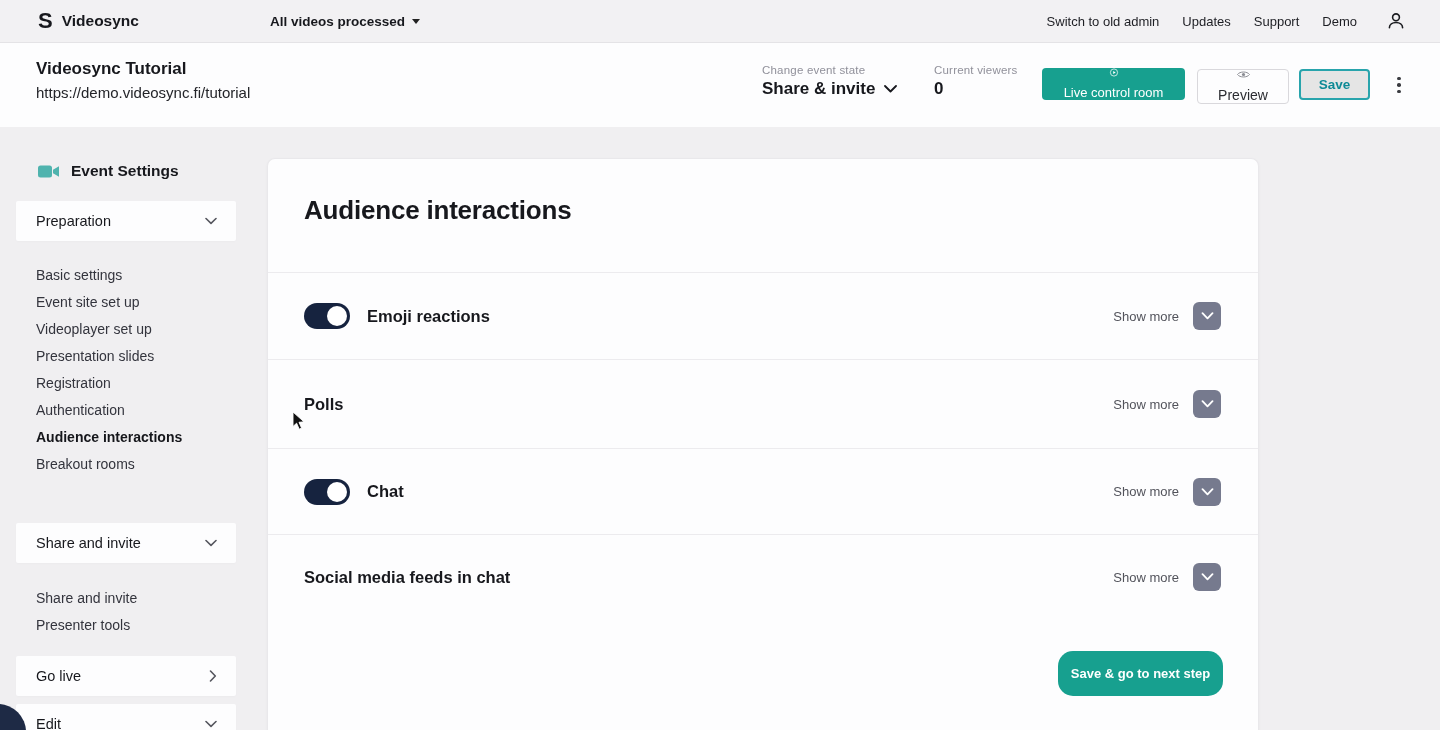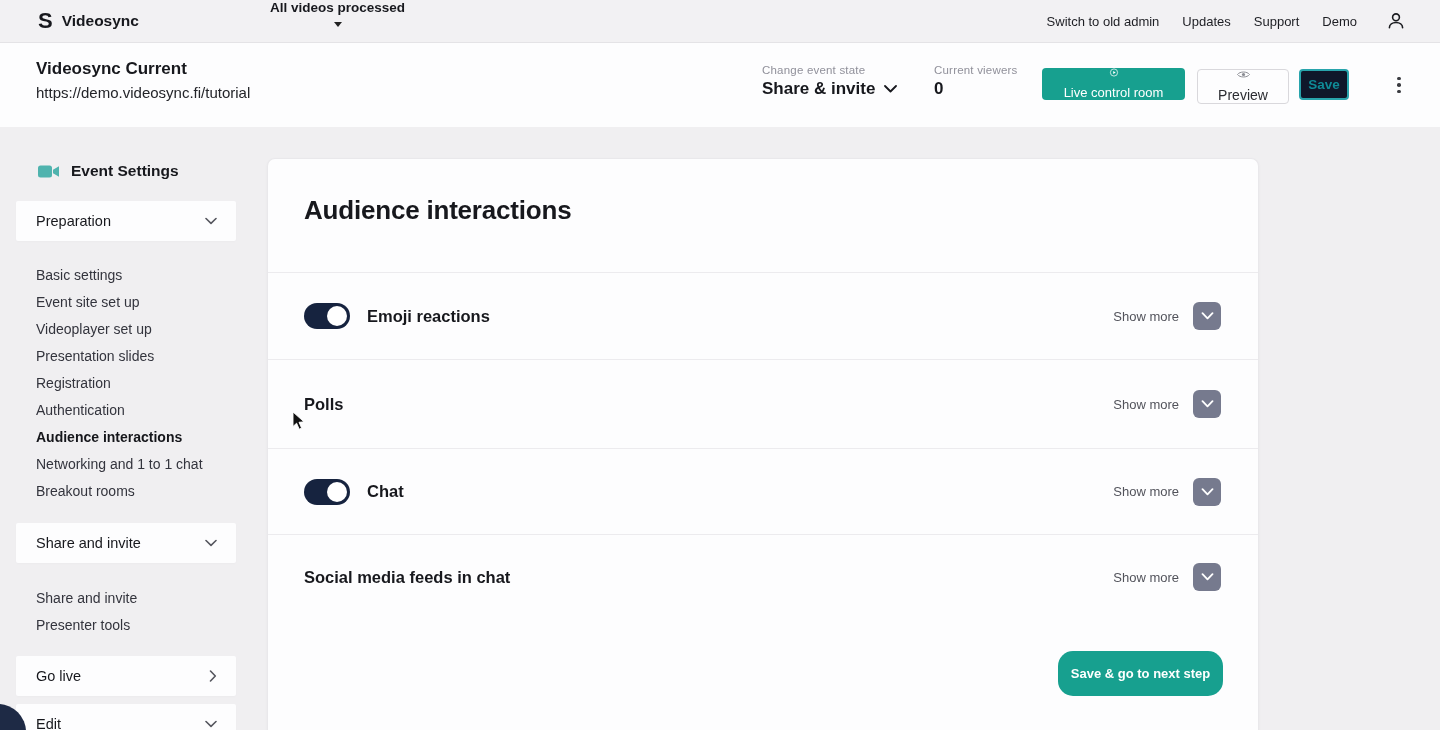--- a/index.html
+++ b/index.html
@@ -15,21 +15,21 @@
     position:absolute; top:0; left:0; right:0; height:43px;
     background:#f2f1f3; border-bottom:1px solid #e4e3e6;
     display:flex; align-items:center; padding:0 34px 0 38px;
   }
   .brand { display:flex; align-items:center; gap:9px; }
   .brand-s { font-size:22px; font-weight:700; line-height:1; color:#17181d; }
   .brand-name { font-size:15.5px; font-weight:700; }
   .videos-dd {
     position:absolute; left:270px; top:0; height:43px;
     display:flex; align-items:center; gap:7px;
-    font-size:13.5px; font-weight:600; cursor:pointer;flex-direction:column;
+    font-size:13.5px; font-weight:600; cursor:pointer;
   }
   .caret-down {
     width:0; height:0; border-left:4px solid transparent;
     border-right:4px solid transparent; border-top:5px solid #222;
     display:inline-block;
   }
   .topbar-links { margin-left:auto; display:flex; align-items:center; gap:23px; }
   .topbar-link { font-size:13px; color:#1d1e23; cursor:pointer; white-space:nowrap; }
   .person { margin-left:6px; display:flex; align-items:center; cursor:pointer; }
 
@@ -49,22 +49,22 @@
          display:flex; align-items:center; justify-content:center; gap:8px;flex-direction:column; }
   .btn-live {
     position:absolute; left:1042px; top:25px; width:143px; height:32px;
     background:#17a08f; color:#fff; font-size:13px;
   }
   .btn-preview {
     position:absolute; left:1197px; top:26px; width:92px; height:35px;
     background:#fdfdfe; border:1px solid #d9d8dc; color:#2b2c31; font-size:14px;
   }
   .btn-save {
-    position:absolute; left:1299px; top:26px; width:50px; height:31px;
-    background:#0f172a; border:2px solid #28a4ac; color:#0f8a96; font-size:13.5px; font-weight:600;
+    position:absolute; left:1299px; top:26px; width:71px; height:31px;
+    background:#e5e5e5; border:2px solid #28a4ac; color:#0f8a96; font-size:13.5px; font-weight:600;
   }
   .kebab { position:absolute; left:1391px; top:30px; width:16px; height:24px;
            display:flex; flex-direction:column; align-items:center; justify-content:center; gap:3px; cursor:pointer; }
   .kebab i { width:3.5px; height:3.5px; border-radius:50%; background:#3a3b40; }
 
   
   .es-header { position:absolute; left:38px; top:162px; display:flex; align-items:center; gap:11px; }
   .es-title  { font-size:15.5px; font-weight:700; }
   .side-box {
     position:absolute; left:16px; width:220px; height:40px;
@@ -129,21 +129,21 @@
     <span class="person">
       <svg width="20" height="20" viewBox="0 0 20 20">
         <circle cx="10" cy="6.3" r="3.4" fill="none" stroke="#1b1c20" stroke-width="1.6"></circle>
         <path d="M3.4 16.8 c0-3.4 3-5.3 6.6-5.3 s6.6 1.9 6.6 5.3" fill="none" stroke="#1b1c20" stroke-width="1.6" stroke-linecap="round"></path>
       </svg>
     </span>
   </div>
 </div>
 
 <div class="header">
-  <div class="event-title">Videosync Current</div>
+  <div class="event-title">Videosync Tutorial</div>
   <div class="event-url">https://demo.videosync.fi/tutorial</div>
 
   <div class="state-block">
     <div class="mini-label">Change event state</div>
     <div class="state-value">
       <span>Share &amp; invite</span>
       <svg width="13" height="8" viewBox="0 0 13 8">
         <polyline points="1,1 6.5,6.5 12,1" fill="none" stroke="#17181d" stroke-width="1.8" stroke-linecap="round" stroke-linejoin="round"></polyline>
       </svg>
     </div>
@@ -199,21 +199,20 @@
 </div>
 
 <ul class="nav-list">
   <li>Basic settings</li>
   <li>Event site set up</li>
   <li>Videoplayer set up</li>
   <li>Presentation slides</li>
   <li>Registration</li>
   <li>Authentication</li>
   <li class="active">Audience interactions</li>
-  <li>Networking and 1 to 1 chat</li>
   <li>Breakout rooms</li>
 </ul>
 
 <div class="side-box box-share">
   <span>Share and invite</span>
   <span class="chev">
     <svg width="12" height="8" viewBox="0 0 12 8">
         <polyline points="1,1.5 6,6.3 11,1.5" fill="none" stroke="#55565e" stroke-width="1.6" stroke-linecap="round" stroke-linejoin="round"></polyline>
       </svg>
   </span>

